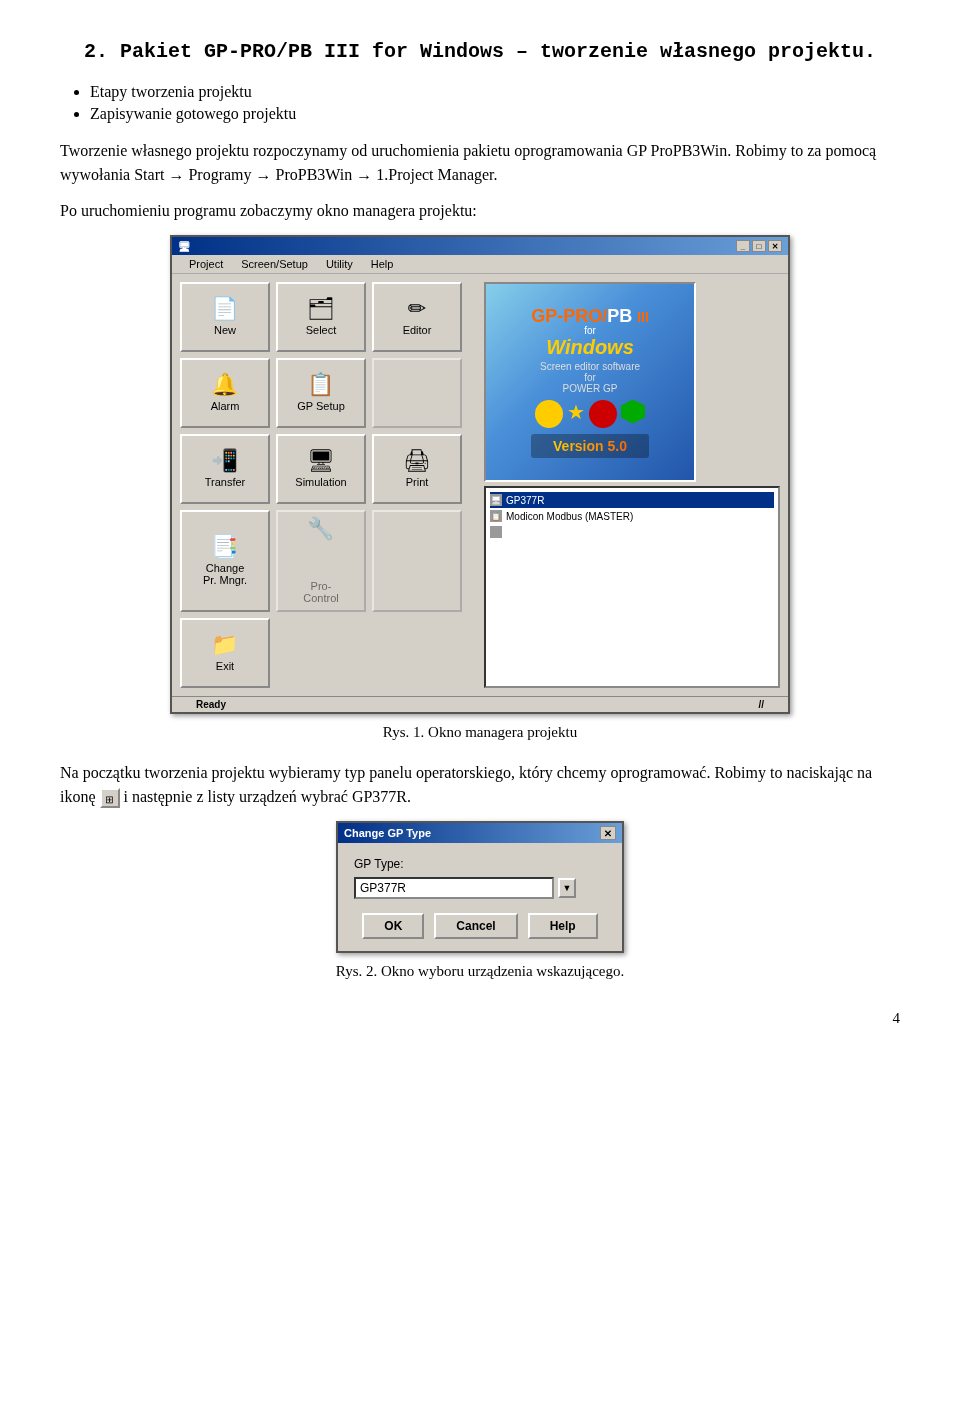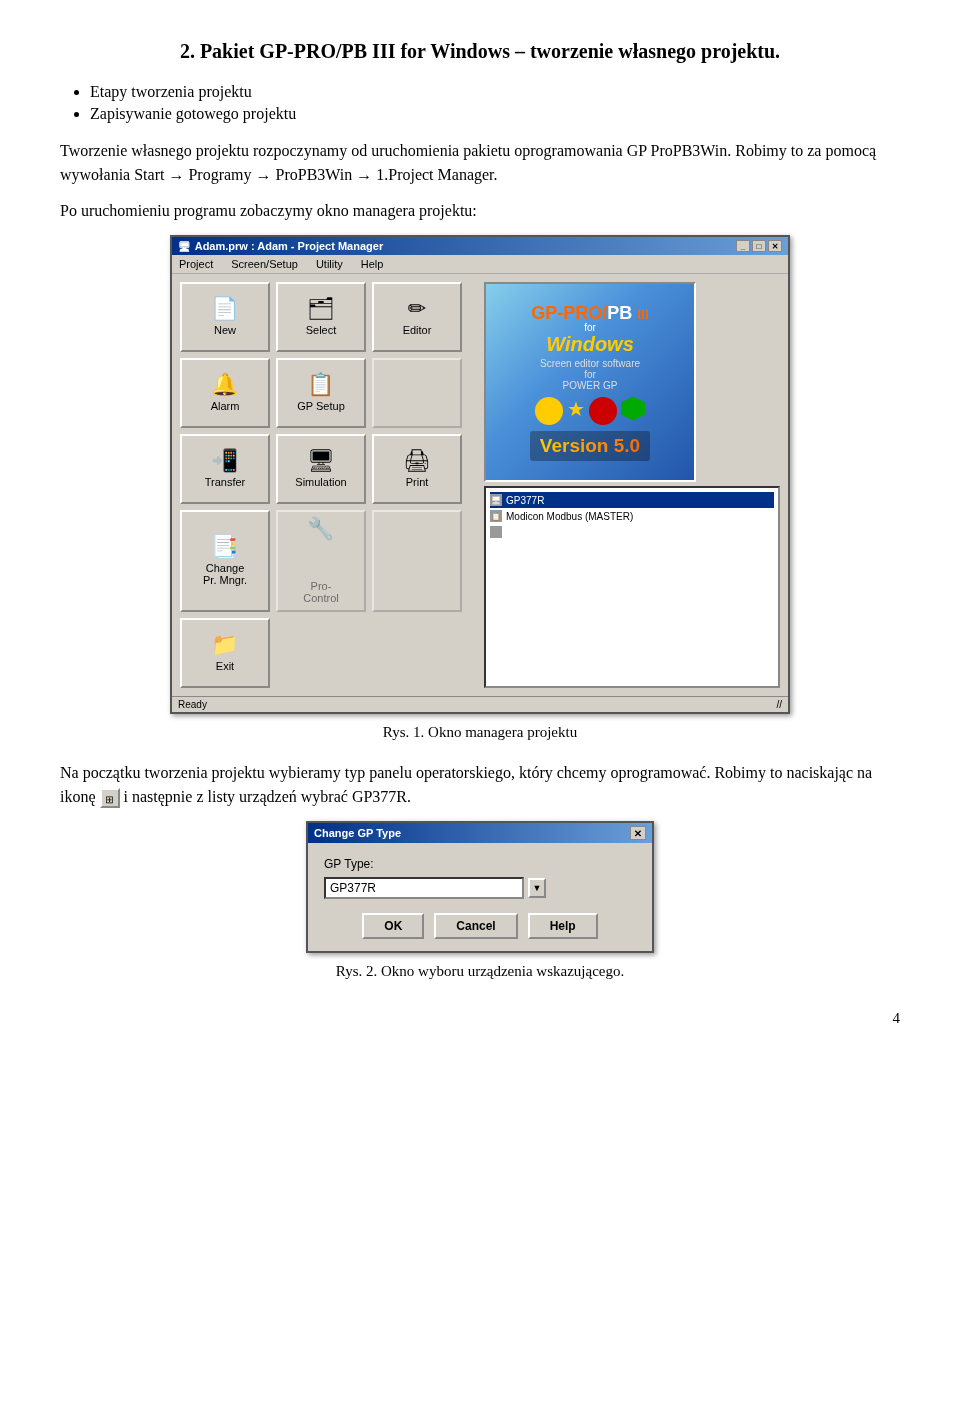--- a/index.html
+++ b/index.html
@@ -9,20 +9,21 @@
       background: #fff;
       color: #000;
       width: 960px;
       padding: 40px 60px;
     }
     h2 {
       font-size: 20px;
       font-weight: bold;
       margin-bottom: 20px;
       text-align: center;
+      font-family: Liberation Mono, monospace;
     }
     .bullet-list {
       margin-left: 30px;
       margin-bottom: 16px;
     }
     .bullet-list li {
       list-style: disc;
       margin-bottom: 4px;
       font-size: 16px;
     }
@@ -63,21 +64,21 @@
       height: 12px;
       display: flex;
       align-items: center;
       justify-content: center;
       font-size: 8px;
       color: #000;
       cursor: pointer;
     }
     .pm-menubar {
       background: #d4d0c8;
-      padding: 2px 4px;
+      padding: 2px 14px;
       display: flex;
       gap: 12px;
       border-bottom: 1px solid #aaa;
       font-size: 11px;
     }
     .pm-menubar span {
       cursor: pointer;
       padding: 1px 3px;
     }
     .pm-content {
@@ -145,31 +146,32 @@
     }
     .pm-logo-sub {
       color: #ddd;
       font-size: 10px;
       margin-top: 2px;
     }
     .pm-logo-version {
       background: linear-gradient(to right, #ffcc00, #ff6600);
       -webkit-background-clip: text;
       -webkit-text-fill-color: transparent;
-      font-size: 19px;
+      font-size: 14px;
       font-weight: bold;
       margin-top: 20px;
     }
     .pm-statusbar {
       background: #d4d0c8;
       border-top: 1px solid #888;
-      padding: 2px 6px;
+      padding: 2px 24px;
       font-size: 10px;
       display: flex;
       justify-content: space-between;
+      font-weight: bold;
     }
     .pm-right-panel {
       display: flex;
       flex-direction: column;
       gap: 4px;
       flex: 1;
     }
     .pm-device-list {
       background: #fff;
       border: 2px inset #888;
@@ -211,21 +213,21 @@
       vertical-align: middle;
       font-size: 10px;
       text-align: center;
       line-height: 20px;
     }
 
     
     .dialog-window {
       border: 2px solid #555;
       background: #d4d0c8;
-      width: 348px;
+      width: 288px;
       margin: 0 auto 10px auto;
       font-family: Arial, sans-serif;
       font-size: 12px;
       box-shadow: 2px 2px 5px rgba(0,0,0,0.4);
     }
     .dialog-titlebar {
       background: linear-gradient(to right, #003087, #6a9fd8);
       color: #fff;
       padding: 3px 6px;
       display: flex;
@@ -330,21 +332,20 @@
 </ul>
 
 <p class="para">Tworzenie własnego projektu rozpoczynamy od uruchomienia pakietu oprogramowania GP ProPB3Win. Robimy to za pomocą wywołania Start → Programy → ProPB3Win → 1.Project Manager.</p>
 
 <p class="para">Po uruchomieniu programu zobaczymy okno managera projektu:</p>
 
 <div class="pm-window">
 
   <div class="pm-titlebar">
     <span style="font-size:10px;">🖥</span>
-    <span style="flex:1;margin-left:4px;">Adam.prw : Adam - Project Manager</span>
     <div class="pm-titlebar-icons">
       <span>_</span>
       <span>□</span>
       <span>✕</span>
     </div>
   </div>
 
   <div class="pm-menubar">
     <span>Project</span>
     <span>Screen/Setup</span>

